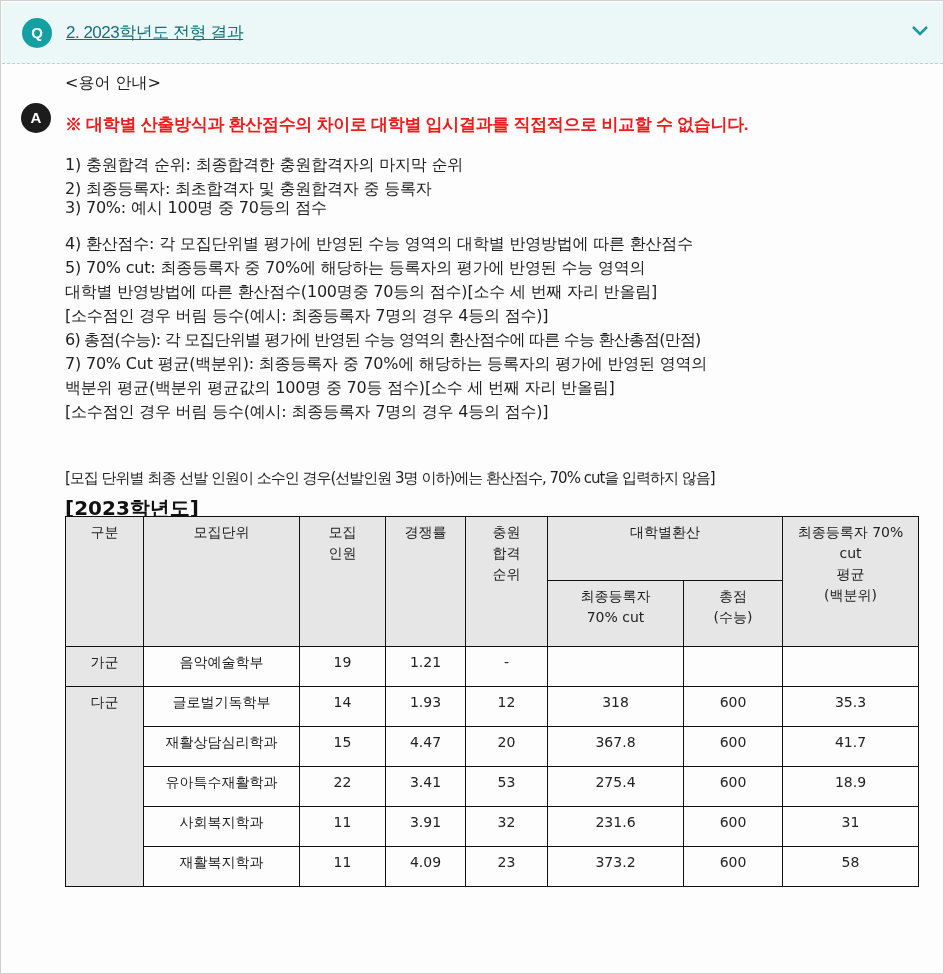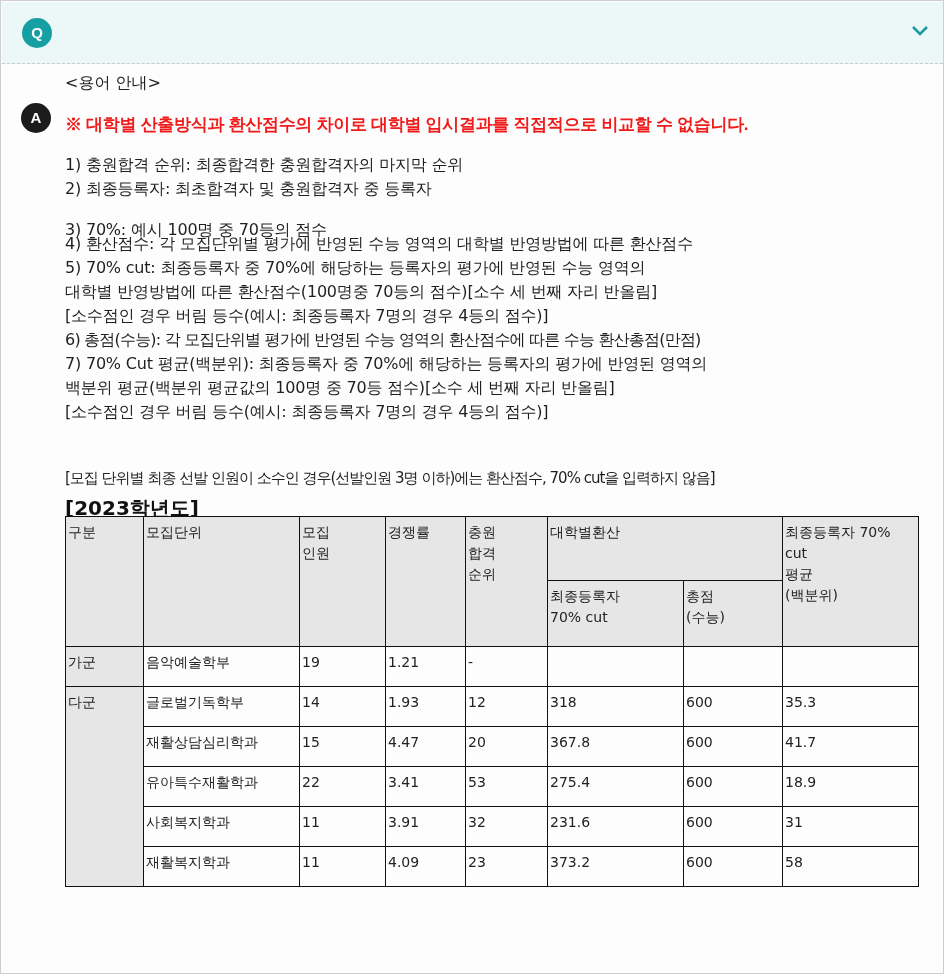--- a/index.html
+++ b/index.html
@@ -42,47 +42,48 @@
     font-family:"Liberation Sans",sans-serif; letter-spacing:-0.3px; white-space:nowrap;margin-top:8px;
   }
   .def { position:absolute; left:0; font-size:16px; line-height:24px; color:#1f1f1f; white-space:nowrap; letter-spacing:-0.2px; }
   .note { position:absolute; left:0; top:468px; font-size:15px; letter-spacing:-1px; white-space:nowrap; color:#1f1f1f; }
   .year-label { position:absolute; left:0; top:494px; font-size:20px; font-weight:bold; color:#111; }
   table.results {
     position:absolute; left:64px; top:515px; border-collapse:collapse;
     font-size:14px; color:#222; font-family:"DejaVu Sans","Liberation Sans",sans-serif;
   }
   table.results th, table.results td {
-    border:1.5px solid #111; text-align:left; vertical-align:top;
+    border:1.5px solid #111; text-align:center; vertical-align:top;
     padding:5px 2px 0 2px; font-weight:normal; line-height:21px;
   }
   table.results th { background:#e6e6e6; }
   td.grp { background:#e6e6e6; }
   tr.body-row td { height:34px; }
 </style>
 </head>
 <body>
 
 <div class="frame">
   <div class="q-header">
     <div class="q-badge">Q</div>
+    <div class="q-title">2. 2023학년도 전형 결과</div>
     <svg class="chevron" viewBox="0 0 18 14">
       <polyline points="2,3 9,10 16,3" fill="none" stroke="#1a9aa0" stroke-width="2.6"></polyline>
     </svg>
   </div>
 
   <div class="a-badge">A</div>
 
   <div class="content">
     <div class="guide-title">&lt;용어 안내&gt;</div>
     <div class="warning">※ 대학별 산출방식과 환산점수의 차이로 대학별 입시결과를 직접적으로 비교할 수 없습니다.</div>
 
     <div class="def" style="top:152px">1) 충원합격 순위: 최종합격한 충원합격자의 마지막 순위</div>
     <div class="def" style="top:176px">2) 최종등록자: 최초합격자 및 충원합격자 중 등록자</div>
-    <div class="def" style="top:217px">3) 70%: 예시 100명 중 70등의 점수</div>
+    <div class="def" style="top:195px">3) 70%: 예시 100명 중 70등의 점수</div>
     <div class="def" style="top:231px">4) 환산점수: 각 모집단위별 평가에 반영된 수능 영역의 대학별 반영방법에 따른 환산점수</div>
     <div class="def" style="top:255px">5) 70% cut: 최종등록자 중 70%에 해당하는 등록자의 평가에 반영된 수능 영역의</div>
     <div class="def" style="top:279px">대학별 반영방법에 따른 환산점수(100명중 70등의 점수)[소수 세 번째 자리 반올림]</div>
     <div class="def" style="top:303px">[소수점인 경우 버림 등수(예시: 최종등록자 7명의 경우 4등의 점수)]</div>
     <div class="def" style="top:327px;letter-spacing:-0.8px">6) 총점(수능): 각 모집단위별 평가에 반영된 수능 영역의 환산점수에 따른 수능 환산총점(만점)</div>
     <div class="def" style="top:351px">7) 70% Cut 평균(백분위): 최종등록자 중 70%에 해당하는 등록자의 평가에 반영된 영역의</div>
     <div class="def" style="top:375px">백분위 평균(백분위 평균값의 100명 중 70등 점수)[소수 세 번째 자리 반올림]</div>
     <div class="def" style="top:399px">[소수점인 경우 버림 등수(예시: 최종등록자 7명의 경우 4등의 점수)]</div>
 
     <div class="note">[모집 단위별 최종 선발 인원이 소수인 경우(선발인원 3명 이하)에는 환산점수, 70% cut을 입력하지 않음]</div>

